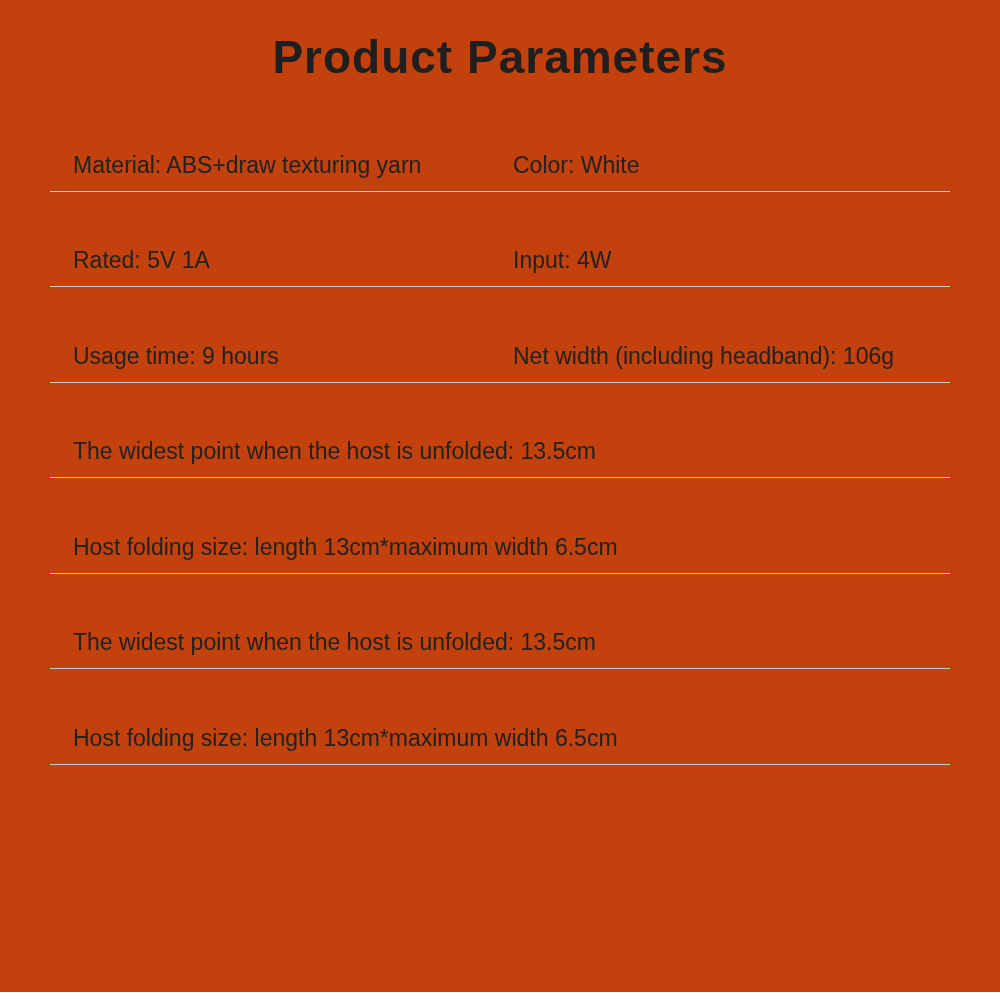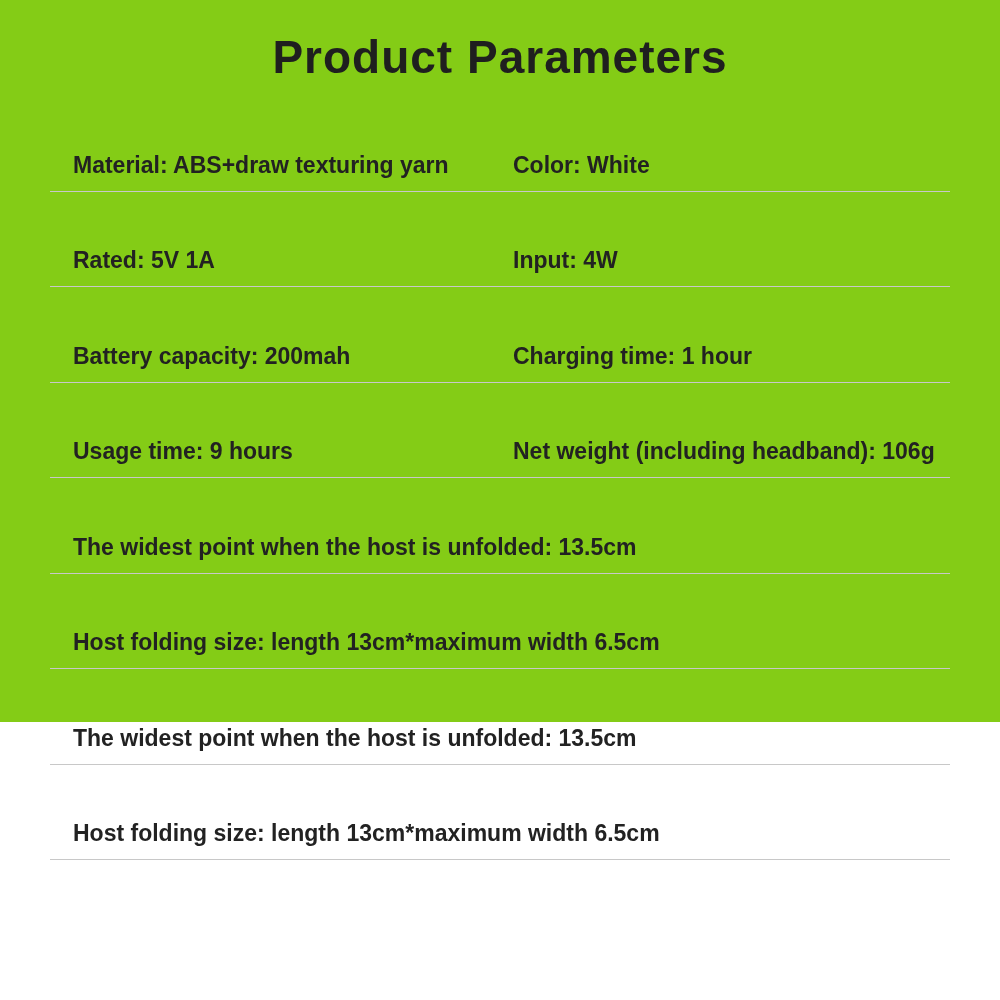--- a/index.html
+++ b/index.html
@@ -6,41 +6,40 @@
     margin: 0;
     padding: 0;
     background: #ffffff;
     width: 1000px;
     height: 1000px;
     overflow: hidden;
     font-family: "Liberation Sans", sans-serif;
   }
   .page {
     width: 1000px;
-    height: 722px;
+    height: 992px;
     position: relative;
-    background: #84cc16;
+    background: #c2410c;
   }
   .title-wrap {
     height: 96px;
     display: flex;
     align-items: center;
     justify-content: center;
   }
   .title {
     font-size: 46px;
     font-weight: 700;
     color: #1f1f1f;
     letter-spacing: 1px;
     line-height: 1;
     padding-top: 18px;
   }
   .rows {
     margin: 0 50px;
-    font-weight: bold;
   }
   .param-row {
     height: 95.5px;
     border-bottom: 1px solid #c8c8c8;
     display: flex;
     align-items: flex-end;
     box-sizing: border-box;
     padding: 0 0 13px 23px;
   }
   .cell {
@@ -67,26 +66,22 @@
   <div class="rows">
       <div class="param-row">
         <span class="cell left-cell">Material: ABS+draw texturing yarn</span>
         <span class="cell right-cell">Color: White</span>
       </div>
       <div class="param-row">
         <span class="cell left-cell">Rated: 5V 1A</span>
         <span class="cell right-cell">Input: 4W</span>
       </div>
       <div class="param-row">
-        <span class="cell left-cell">Battery capacity: 200mah</span>
-        <span class="cell right-cell">Charging time: 1 hour</span>
-      </div>
-      <div class="param-row">
         <span class="cell left-cell">Usage time: 9 hours</span>
-        <span class="cell right-cell">Net weight (including headband): 106g</span>
+        <span class="cell right-cell">Net width (including headband): 106g</span>
       </div>
       <div class="param-row">
         <span class="cell left-cell">The widest point when the host is unfolded: 13.5cm</span>
       </div>
       <div class="param-row">
         <span class="cell left-cell">Host folding size: length 13cm*maximum width 6.5cm</span>
       </div>
       <div class="param-row">
         <span class="cell left-cell">The widest point when the host is unfolded: 13.5cm</span>
       </div>

